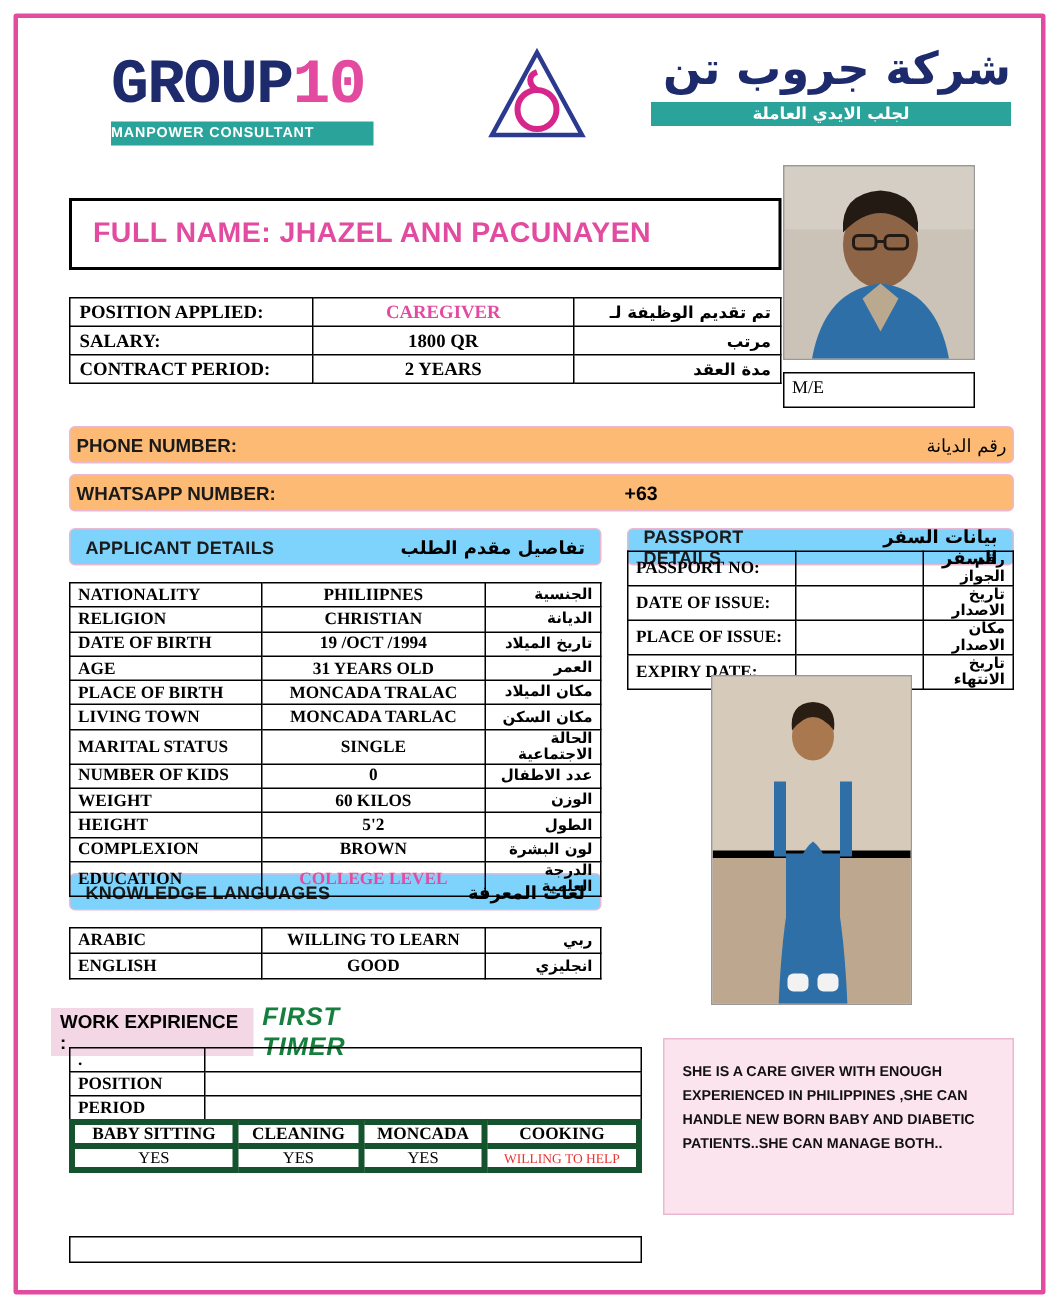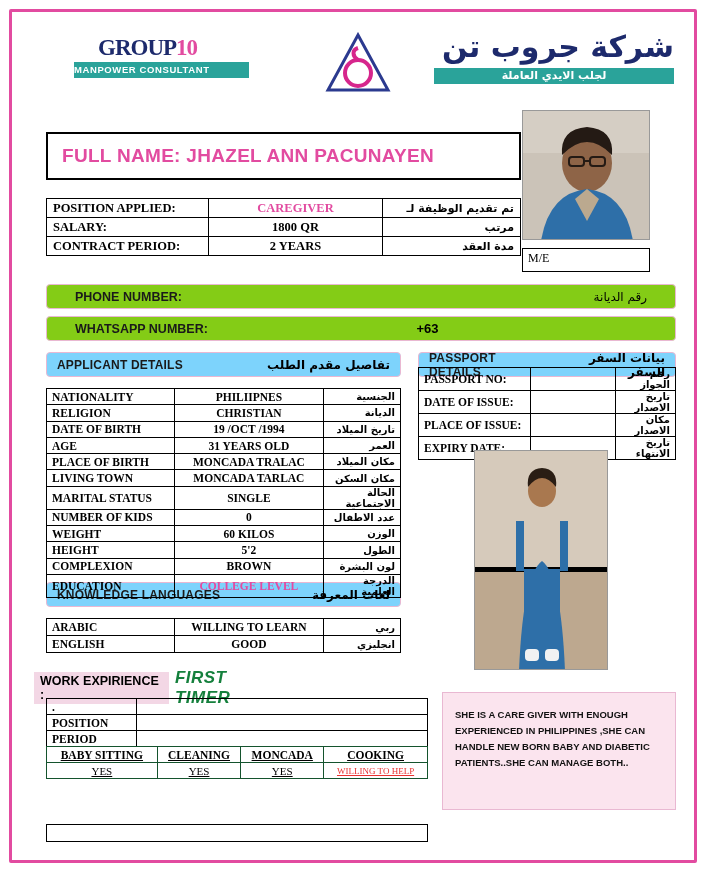--- a/index.html
+++ b/index.html
@@ -33,27 +33,26 @@
   .header {
     position: relative;
     height: 78px;
   }
   .logo-group {
     position: absolute;
     left: 52px; top: 16px;
     width: 175px;
   }
   .logo-word {
-    font-family: Liberation Serif, serif;
-    font-weight: bold;
-    font-size: 23px;
+    font-family: Liberation Mono, monospace;
+    font-weight: bold;
+    font-size: 42px;
     letter-spacing: -1px;
     color: #1d2a6c;
     line-height: 1;
-    margin-left: 24px;
   }
   .logo-word .ten { color: #e24ba0; }
   .logo-sub {
     margin-top: 3px;
     background: #2aa39a;
     color: #ffffff;
     font-family: "Liberation Sans", sans-serif;
     font-size: 9.5px;
     font-weight: bold;
     letter-spacing: 0.6px;
@@ -157,26 +156,26 @@
     padding: 2px 5px;
     background: #fff;
   }
 
   
   .phone-row {
     position: absolute;
     left: 24px;
     width: 630px;
     height: 25px;
-    background: #84cc16;
+    background: #fdba74;
     border: 1px solid #e9b8d2;
     border-radius: 4px;
     display: flex;
     align-items: center;
-    padding: 0 28px;
+    padding: 0 4px;
   }
   .phone-row.r1 { top: 264px; }
   .phone-row.r2 { top: 296px; }
   .phone-lbl {
     font-family: "Liberation Sans", sans-serif;
     font-weight: bold;
     font-size: 12.5px;
     color: #1a1a1a;
   }
   .phone-val {
@@ -317,24 +316,23 @@
 
   .skill-table {
     position: absolute;
     left: 24px; top: 726px;
     width: 382px;
     border-collapse: collapse;
     font-size: 11px;
     text-align: center;
   }
   .skill-table td {
-    border: 1px solid #14532d;
+    border: 4px solid #14532d;
     height: 16px;
     padding: 0 0;
-    text-decoration: underline;
   }
   .skill-table tr.head td { font-weight: bold; font-size: 11.5px; }
   .skill-table tr.body td { font-weight: normal; }
   .skill-note { color: #e8322f; font-weight: bold; font-size: 9px; }
 
   
   .remarks {
     position: absolute;
     left: 420px; top: 672px;
     width: 234px; height: 118px;

